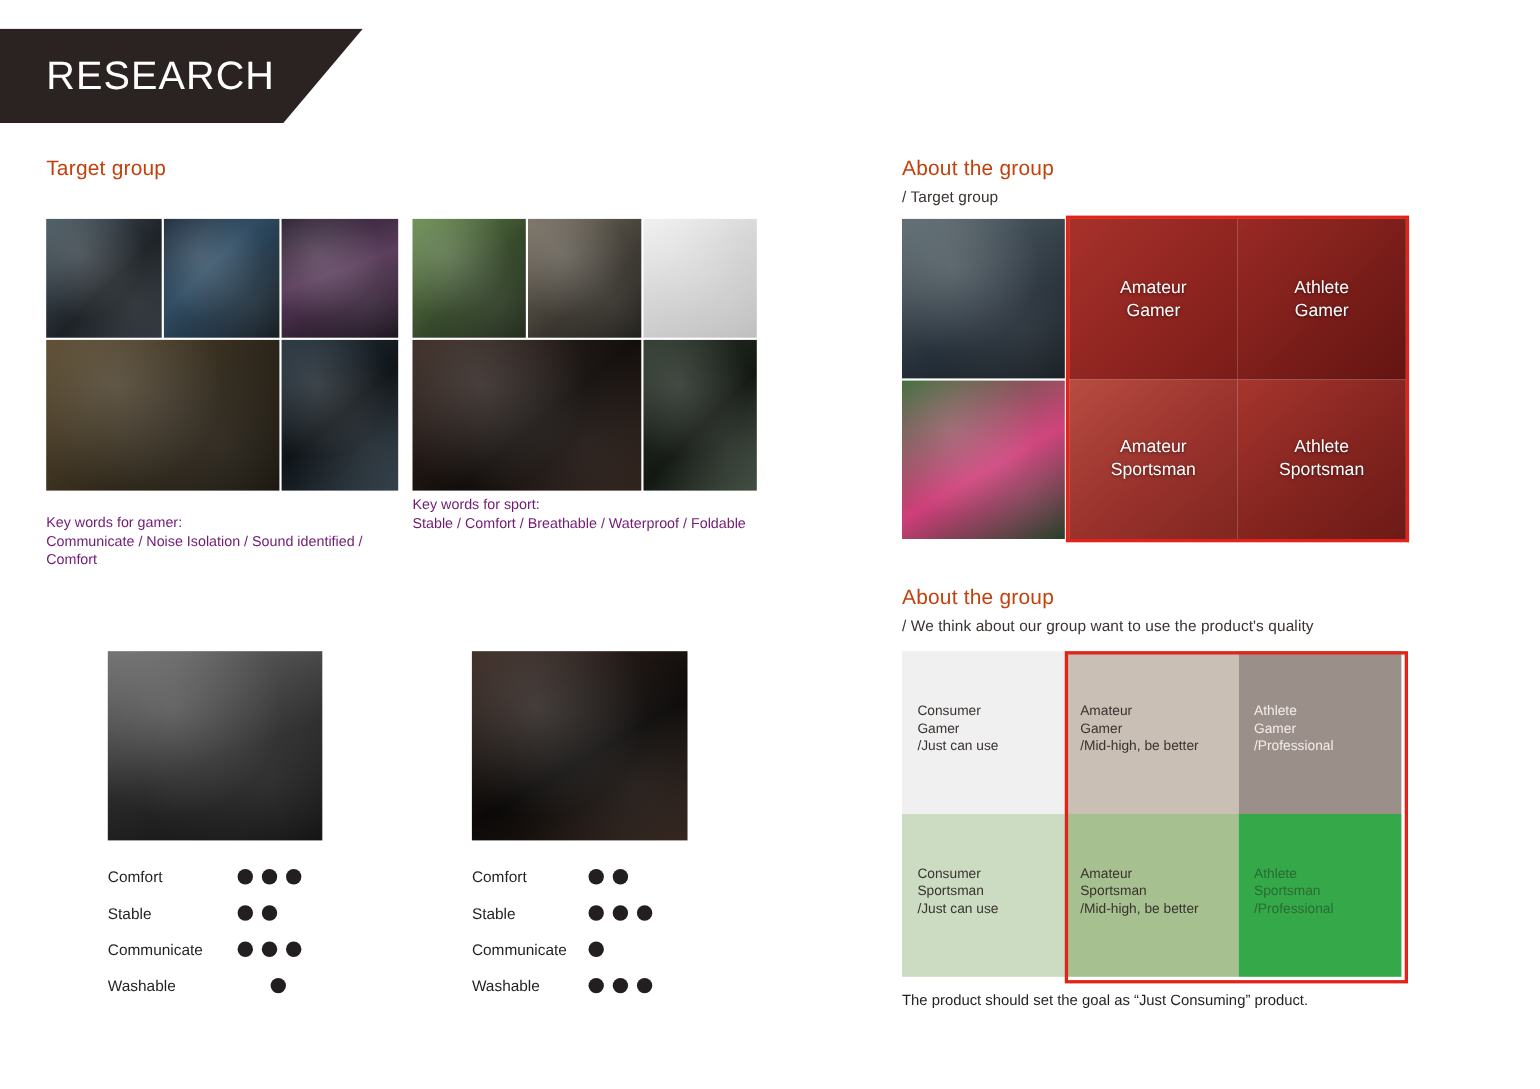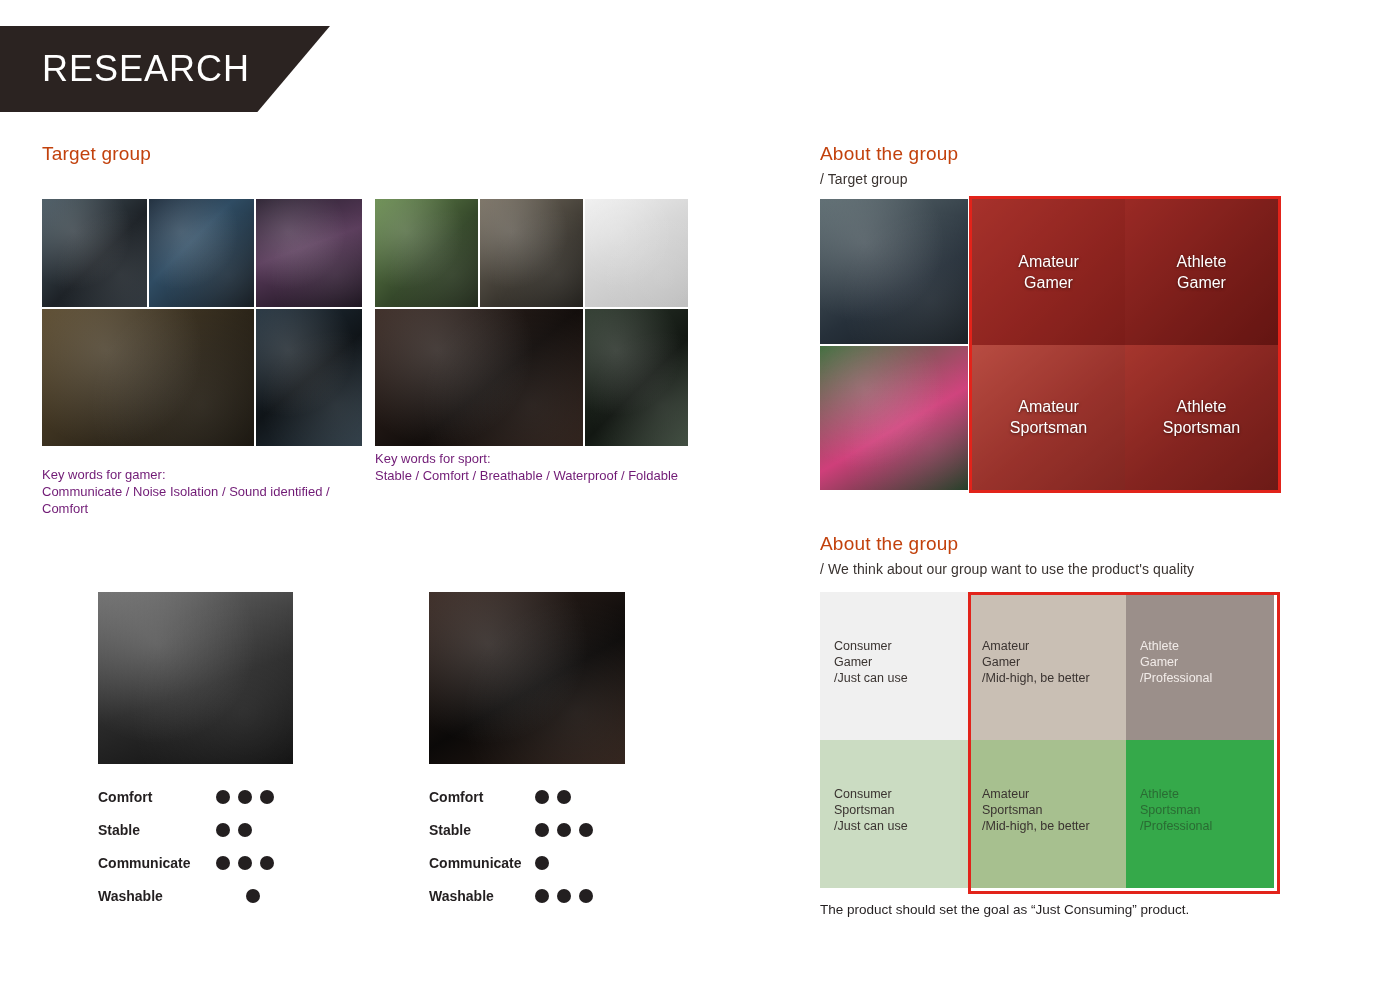--- a/index.html
+++ b/index.html
@@ -124,21 +124,21 @@
   .q3 { background: linear-gradient(140deg,#b65f52 0%,#8a3b33 55%,#6a2a24 100%); }
   .q4 { background: linear-gradient(140deg,#9d4036 0%,#6d2722 55%,#4d1a16 100%); }
   .quad::before {
     content: "";
     position: absolute;
     inset: 0;
     background: rgba(190,30,25,.28);
   }
 
   
-  .ratings { margin-top: 16px; font-weight: bold; }
+  .ratings { margin-top: 16px; }
   .rating-row {
     display: flex;
     align-items: center;
     height: 33px;
   }
   .rating-label {
     font-size: 14px;
     color: #231f20;
     width: 118px;
   }

